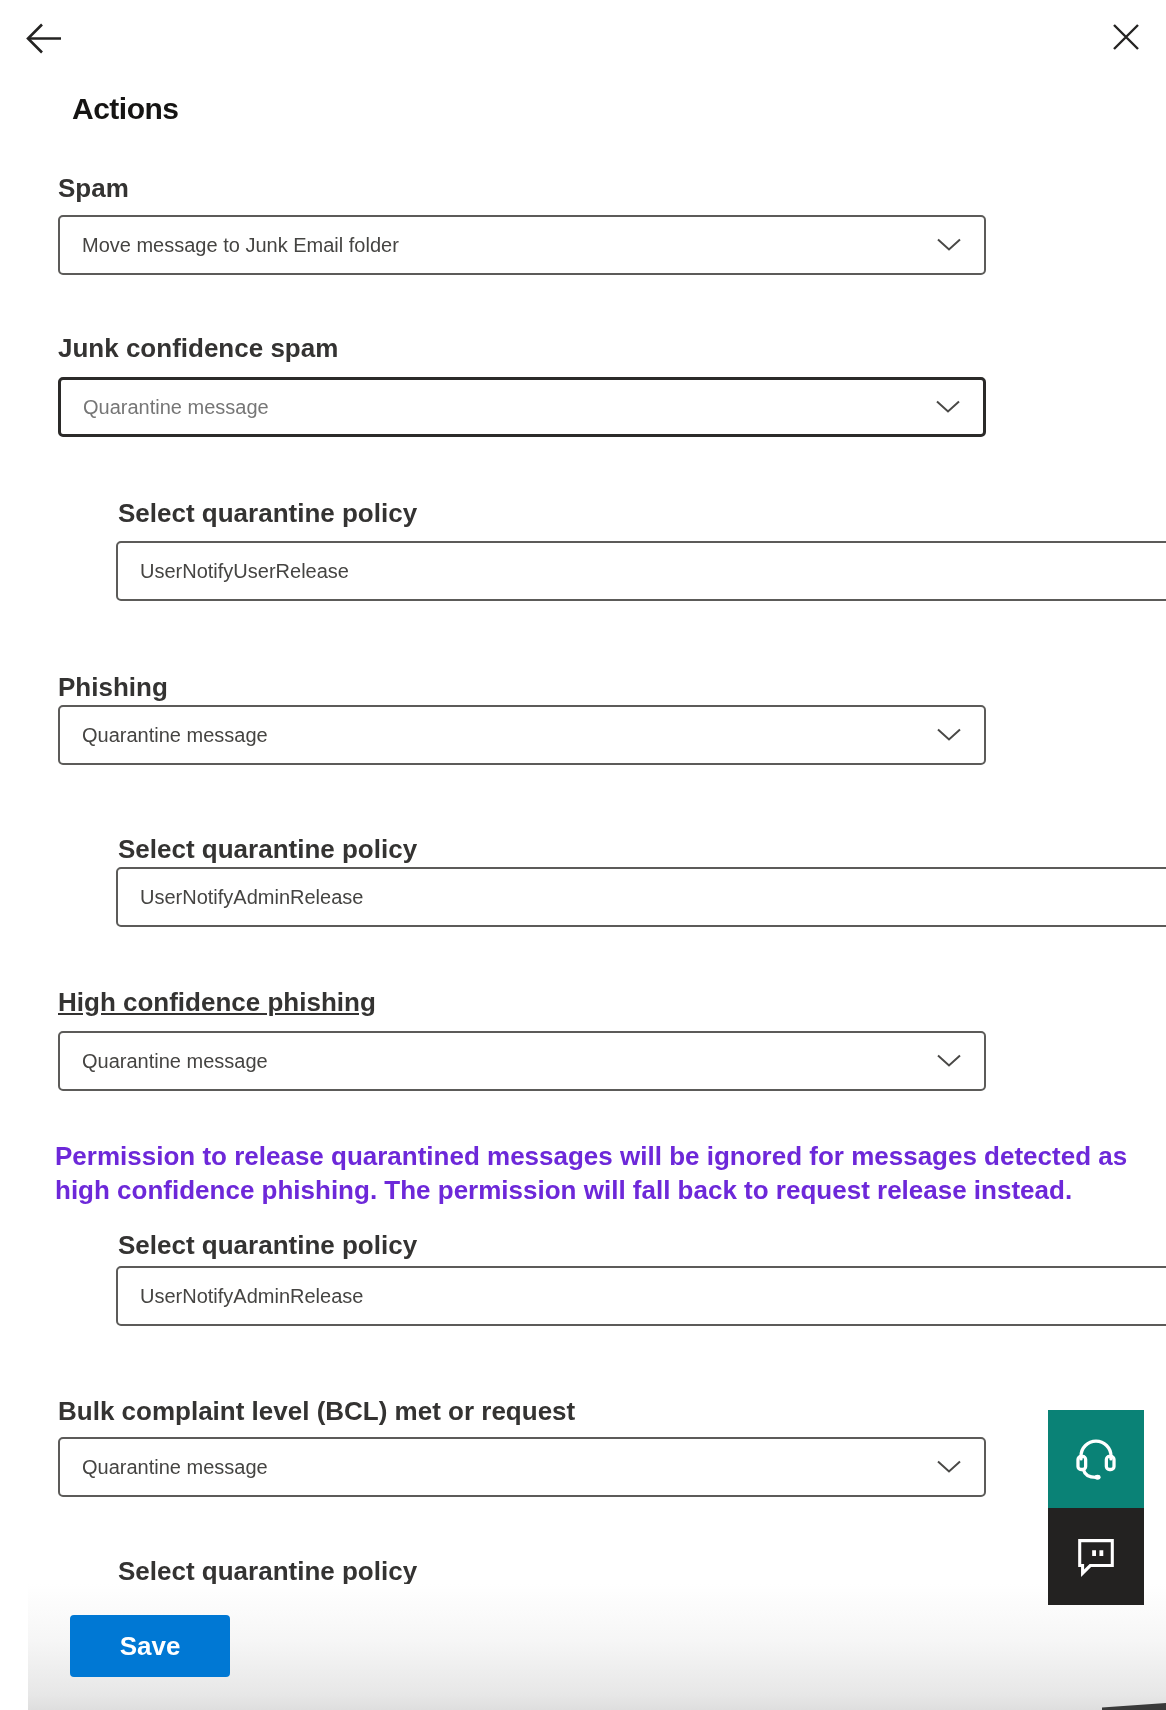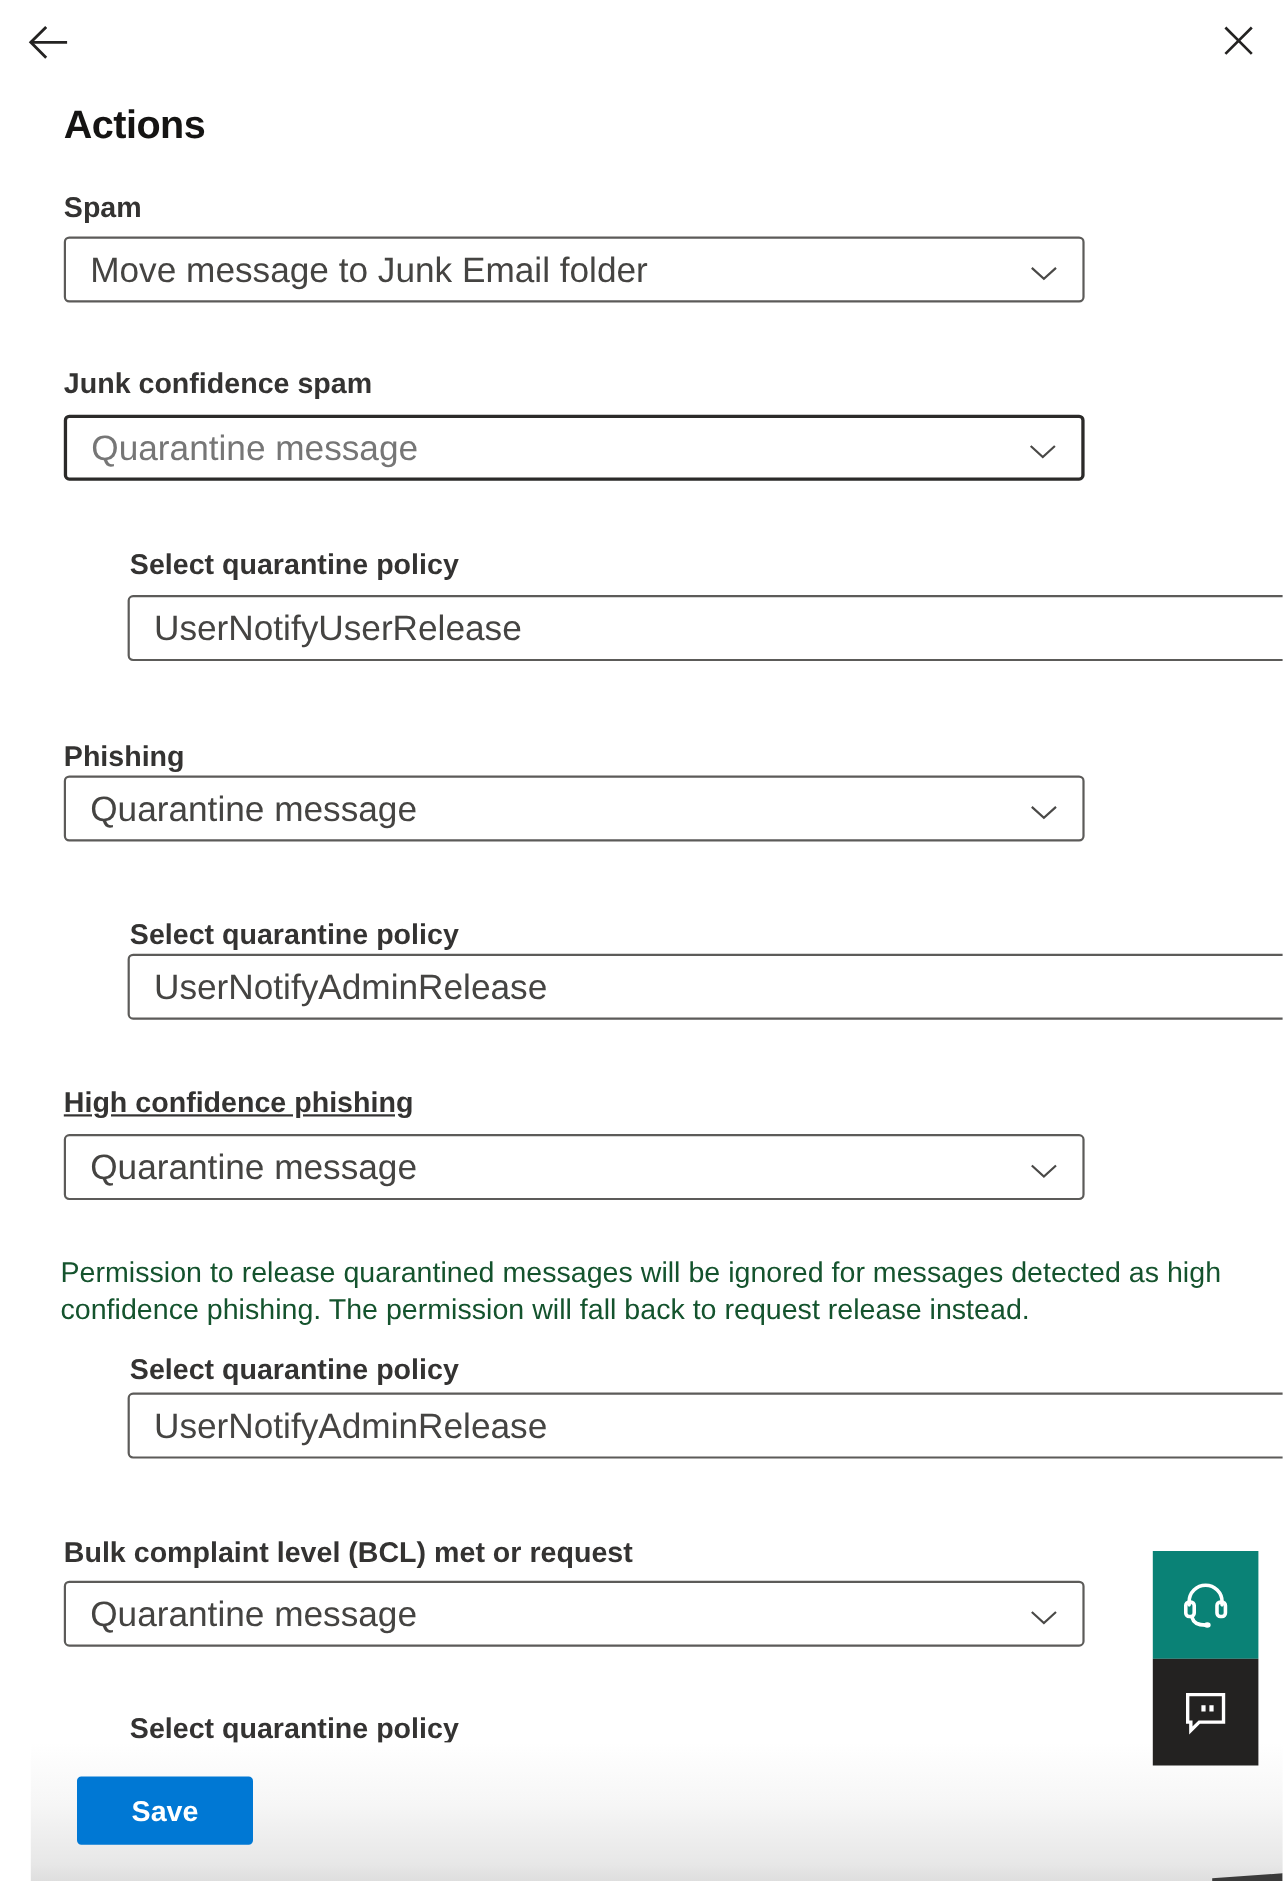--- a/index.html
+++ b/index.html
@@ -7,37 +7,37 @@
     width:1166px;height:1710px;position:relative;overflow:hidden;
     background:#ffffff;
     font-family:"Liberation Sans", sans-serif;
     -webkit-font-smoothing:antialiased;
   }
   .abs{position:absolute;}
   
   .icon-btn{background:none;border:none;padding:0;cursor:pointer;line-height:0;}
   #back-btn{left:24px;top:21px;}
   #close-btn{left:1112px;top:23px;}
-  #title{left:58px;top:92px;font-size:36px;font-weight:700;color:#151413;letter-spacing:-0.5px;}
+  #title{left:72px;top:92px;font-size:30px;font-weight:700;color:#151413;letter-spacing:-0.5px;}
   
   .lbl{font-size:26px;font-weight:600;color:#343332;white-space:nowrap;}
   
   .dd{
     height:60px;box-sizing:border-box;background:#fff;
     border:2px solid #5c5b59;border-radius:5px;
     display:flex;align-items:center;
     padding:0 64px 0 22px;
-    font-size:32px;color:#454442;white-space:nowrap;cursor:pointer;
+    font-size:20px;color:#454442;white-space:nowrap;cursor:pointer;
   }
   .dd .chev{position:absolute;right:22px;top:50%;transform:translateY(-50%);}
   .dd.focused{border:3px solid #2b2a29;}
   .dd.focused .val{color:#767676;}
   .w1{width:928px;} .w2{width:1120px;}
   
-  #note{left:55px;top:1139px;width:1102px;font-size:26px;line-height:34px;color:#14532d;}
+  #note{left:55px;top:1139px;width:1102px;font-size:26px;line-height:34px;color:#6d28d9;font-weight:bold;}
   
   #footer{
     left:12px;top:1584px;width:1166px;height:126px;
     background:linear-gradient(180deg,#ffffff 0%,#f6f6f6 45%,#e7e7e7 88%,#dedede 100%);
     z-index:5;
     margin-left:16px;
   }
   .btn{
     position:absolute;top:31px;height:62px;box-sizing:border-box;
     font-family:"Liberation Sans", sans-serif;

